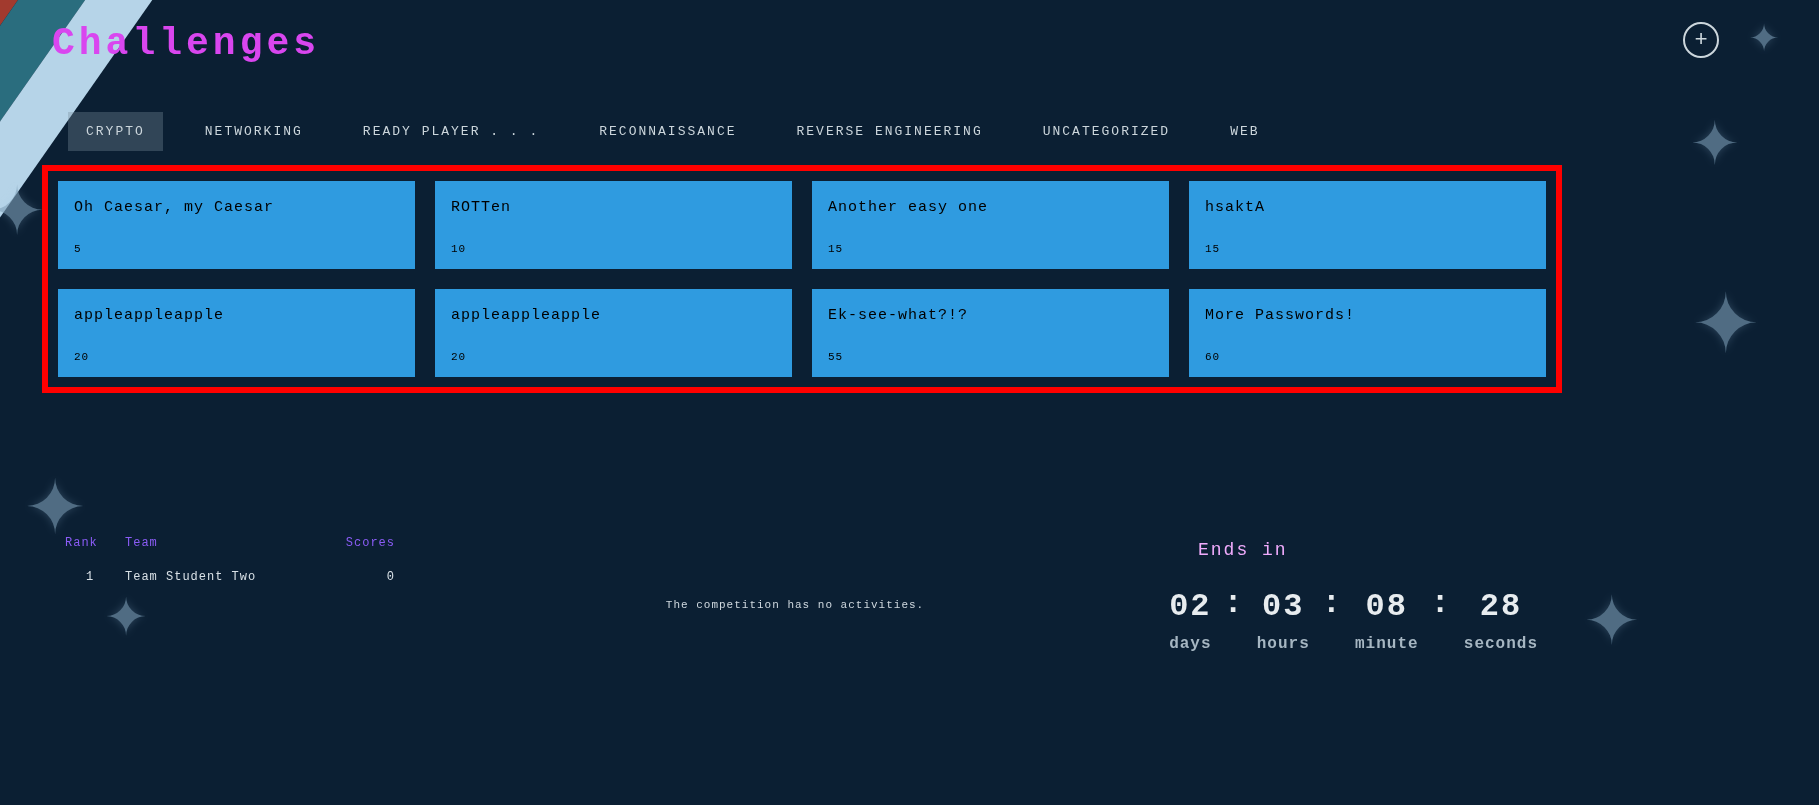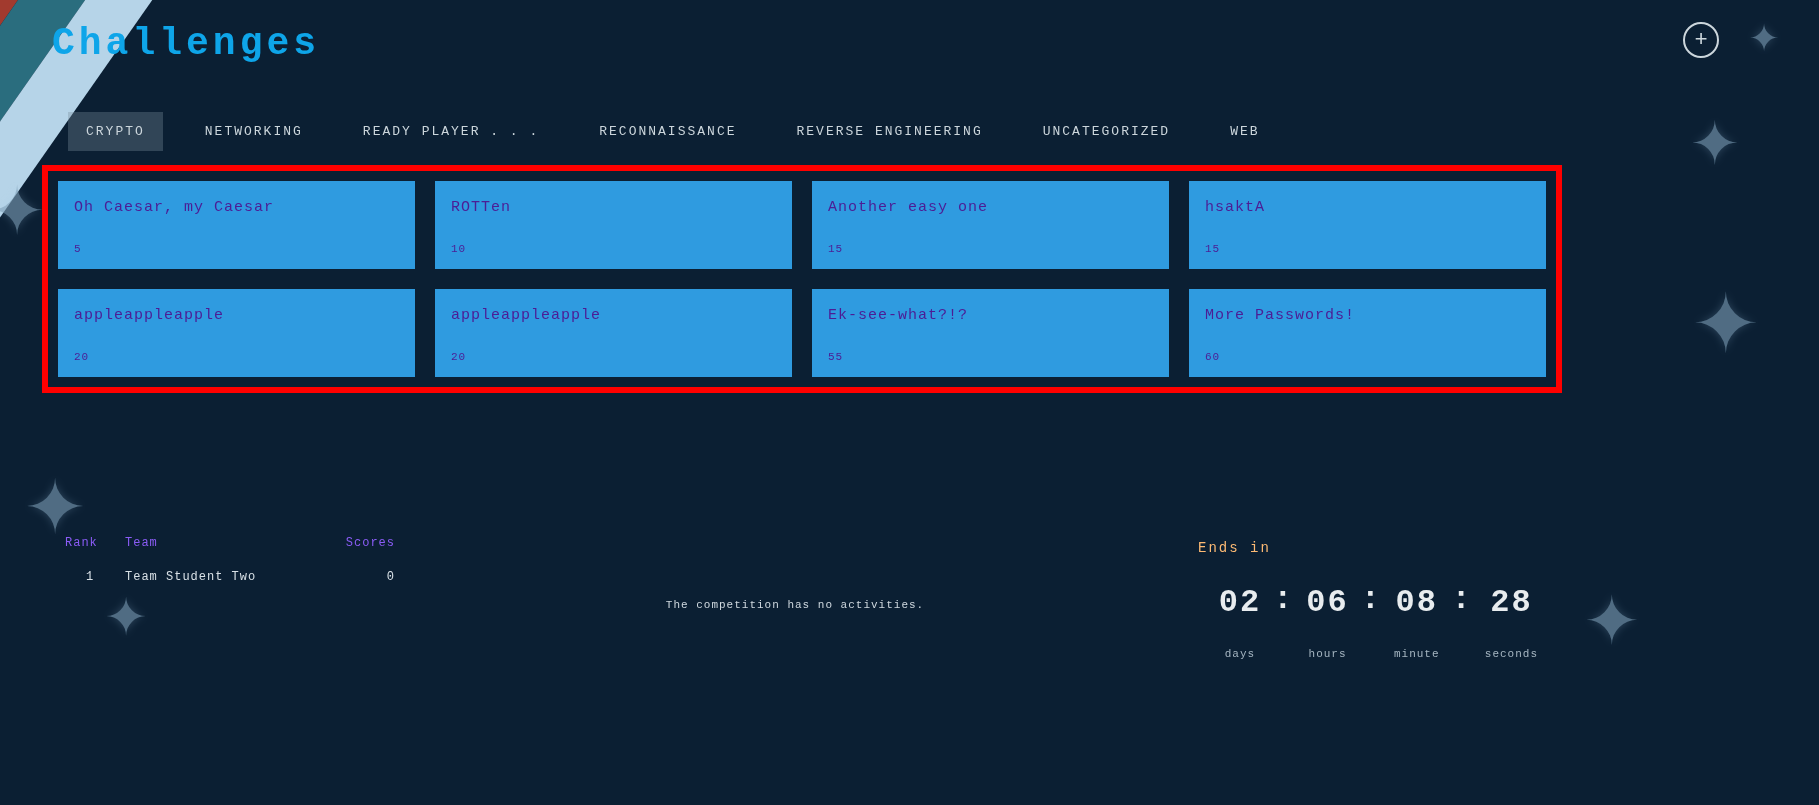--- a/index.html
+++ b/index.html
@@ -35,21 +35,21 @@
     z-index: 1;
     filter: drop-shadow(0 0 4px rgba(160,200,230,0.4));
   }
 
   .page-title {
     position: absolute;
     top: 22px; left: 52px;
     font-size: 38px;
     font-weight: bold;
     letter-spacing: 4px;
-    color: #0ea5e9;
+    color: #d946ef;
     z-index: 3;
   }
 
   .plus-btn {
     position: absolute;
     top: 22px; right: 100px;
     width: 36px; height: 36px;
     border: 2px solid #ccd6dc;
     border-radius: 50%;
     display: flex; align-items: center; justify-content: center;
@@ -86,21 +86,21 @@
     z-index: 3;
     background: transparent;
   }
   .challenge-grid {
     display: grid;
     grid-template-columns: repeat(4, 1fr);
     gap: 20px;
   }
   .card {
     background: #2f9be0;
-    color: #4c1d95;
+    color: #000000;
     padding: 18px 16px 14px 16px;
     height: 88px;
     display: flex;
     flex-direction: column;
     justify-content: space-between;
     cursor: pointer;
     font-family: "Courier New", monospace;
   }
   .card-title { font-size: 15px; letter-spacing: 1px; }
   .card-points { font-size: 11px; letter-spacing: 1px; }
@@ -144,36 +144,36 @@
     z-index: 3;
   }
 
   .countdown-panel {
     position: absolute;
     top: 540px; left: 1198px;
     width: 340px;
     z-index: 3;
   }
   .countdown-title {
-    font-size: 14px;
+    font-size: 18px;
     letter-spacing: 2px;
-    color: #fdba74;
+    color: #f0abfc;
     margin-bottom: 28px;
   }
   .countdown-values {
     display: flex;
     gap: 12px;
     font-size: 32px;
     font-weight: bold;
     letter-spacing: 2px;
     color: #e8ecef;
     justify-content: flex-end;
   }
   .cd-unit { display: flex; flex-direction: column; align-items: center; }
-  .cd-label { font-size: 11px; font-weight: normal; letter-spacing: 1px; color: #a6b6c2; margin-top: 27px;}
+  .cd-label { font-size: 16px; font-weight: bold; letter-spacing: 1px; color: #a6b6c2; margin-top: 10px;}
   .cd-sep { font-size: 32px; font-weight: bold; line-height: 1; }
 </style>
 </head>
 <body>
 
 <div class="bg-stripes">
   <div class="stripe a"></div>
   <div class="stripe b"></div>
   <div class="stripe c"></div>
   <div class="stripe d"></div>
@@ -259,21 +259,21 @@
 
 <div class="countdown-panel">
   <div class="countdown-title">Ends in</div>
   <div class="countdown-values">
     <div class="cd-unit">
       <span>02</span>
       <span class="cd-label">days</span>
     </div>
     <span class="cd-sep">:</span>
     <div class="cd-unit">
-      <span>06</span>
+      <span>03</span>
       <span class="cd-label">hours</span>
     </div>
     <span class="cd-sep">:</span>
     <div class="cd-unit">
       <span>08</span>
       <span class="cd-label">minute</span>
     </div>
     <span class="cd-sep">:</span>
     <div class="cd-unit">
       <span>28</span>

